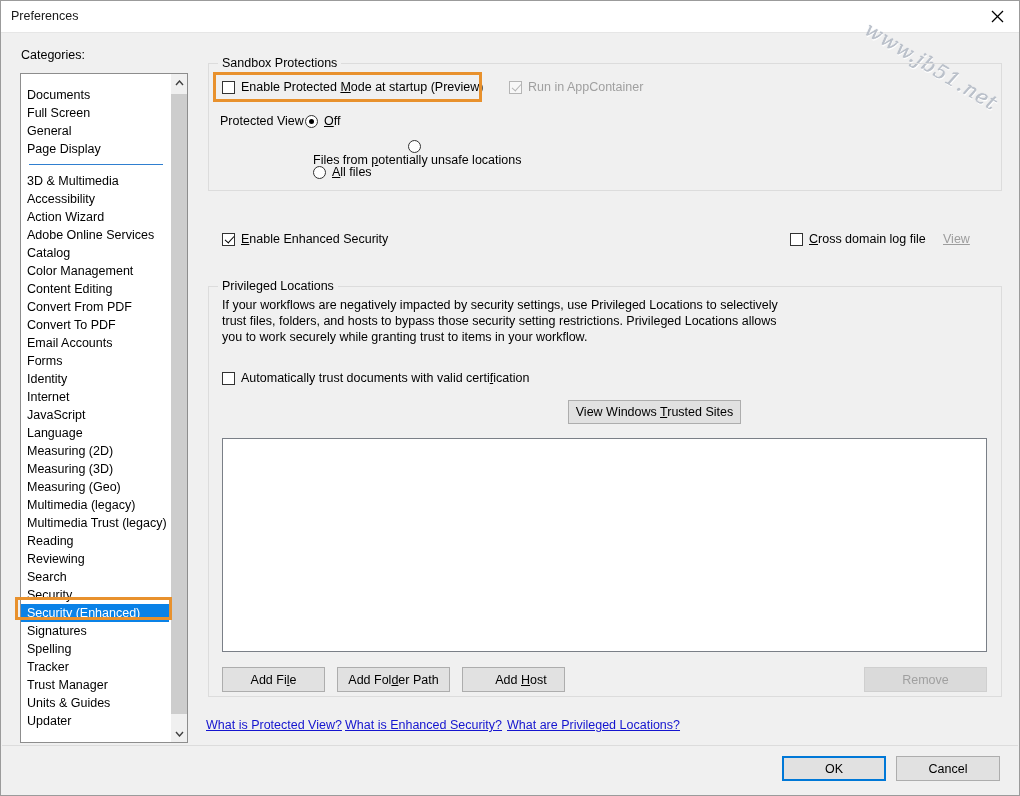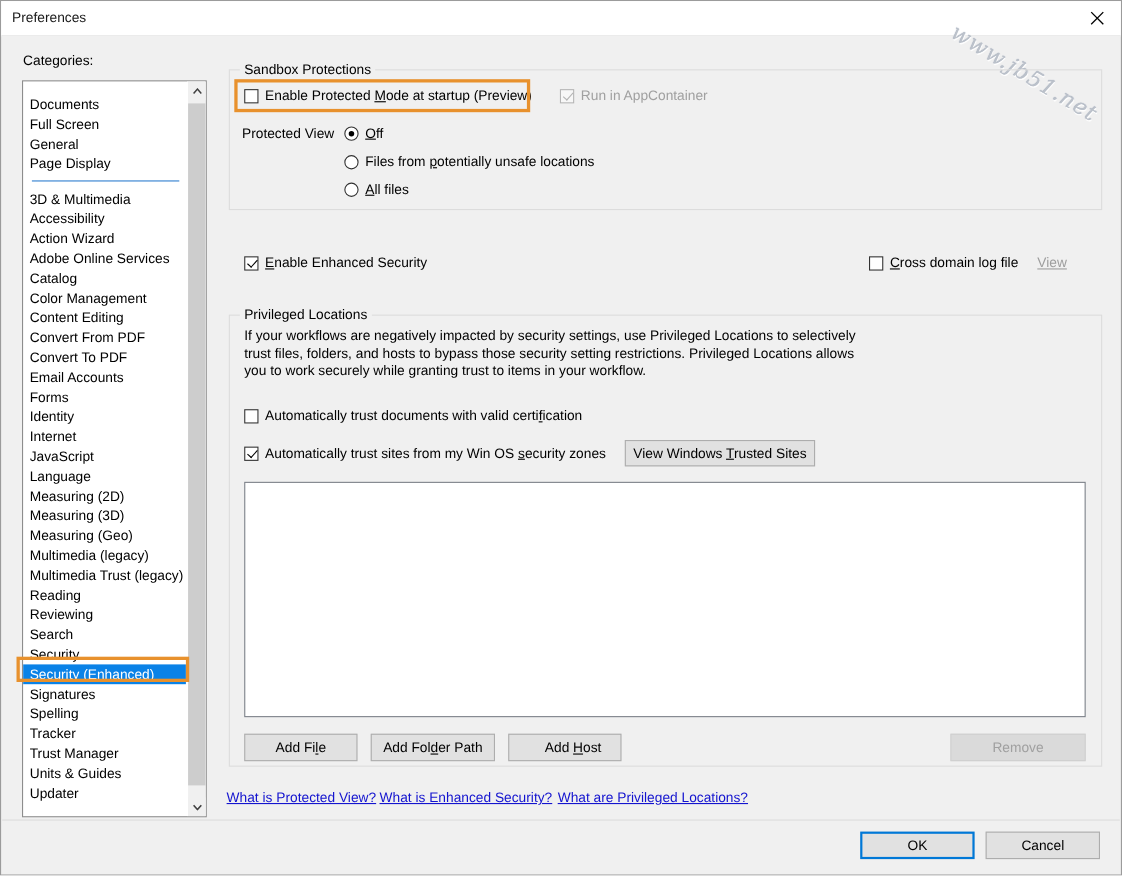--- a/index.html
+++ b/index.html
@@ -373,28 +373,28 @@
     </span>
   </div>
 
   <div class="chk checked disabled" style="left:508px; top:79px;">
     <span class="chk-box"></span>
     <span>Run in AppContainer</span>
   </div>
 
   <div class="static-text" style="left:219px; top:113px;">Protected View</div>
 
-  <div class="radio checked" style="left:312px; top:113px;">
+  <div class="radio checked" style="left:304px; top:113px;">
     <span class="radio-box"></span>
     <span>
       <span></span><u>O</u><span>ff</span>
     </span>
   </div>
 
-  <div class="radio" style="left:312px; top:139px;">
+  <div class="radio" style="left:312px; top:139px;flex-direction:column;">
     <span class="radio-box"></span>
     <span>
       <span>Files from </span><u>p</u><span>otentially unsafe locations</span>
     </span>
   </div>
 
   <div class="radio" style="left:312px; top:164px;">
     <span class="radio-box"></span>
     <span>
       <span></span><u>A</u><span>ll files</span>
@@ -424,26 +424,20 @@
 
   <div class="body-text" style="left:221px; top:296px;">If your workflows are negatively impacted by security settings, use Privileged Locations to selectively trust files, folders, and hosts to bypass those security setting restrictions. Privileged Locations allows you to work securely while granting trust to items in your workflow.</div>
 
   <div class="chk" style="left:221px; top:370px;">
     <span class="chk-box"></span>
     <span>
       <span>Automatically trust documents with valid certi</span><u>f</u><span>ication</span>
     </span>
   </div>
 
-  <div class="chk checked" style="left:221px; top:404px;">
-    <span class="chk-box"></span>
-    <span>
-      <span>Automatically trust sites from my Win OS </span><u>s</u><span>ecurity zones</span>
-    </span>
-  </div>
 
   <div class="btn" style="left:567px; top:399px; width:173px; height:24px;">
     <span>
       <span>View Windows </span><u>T</u><span>rusted Sites</span>
     </span>
   </div>
 
   <div class="listbox" style="left:221px; top:437px; width:765px; height:214px;"></div>
 
   <div class="btn" style="left:221px; top:666px; width:103px; height:25px;">

